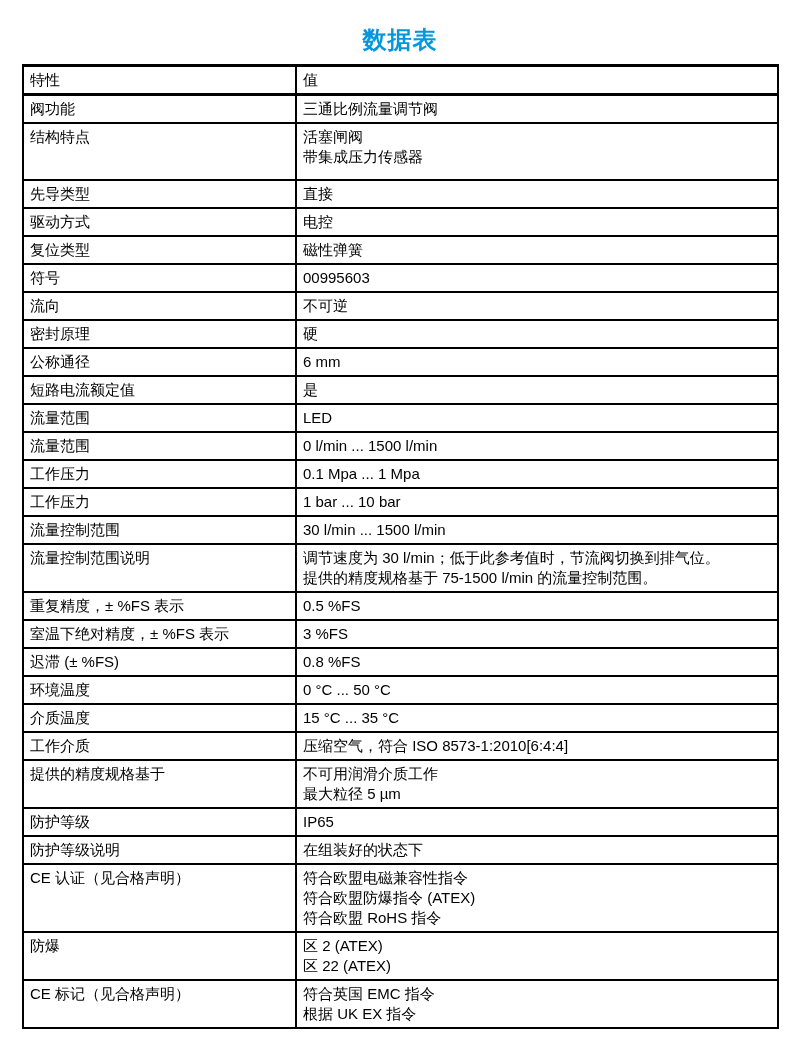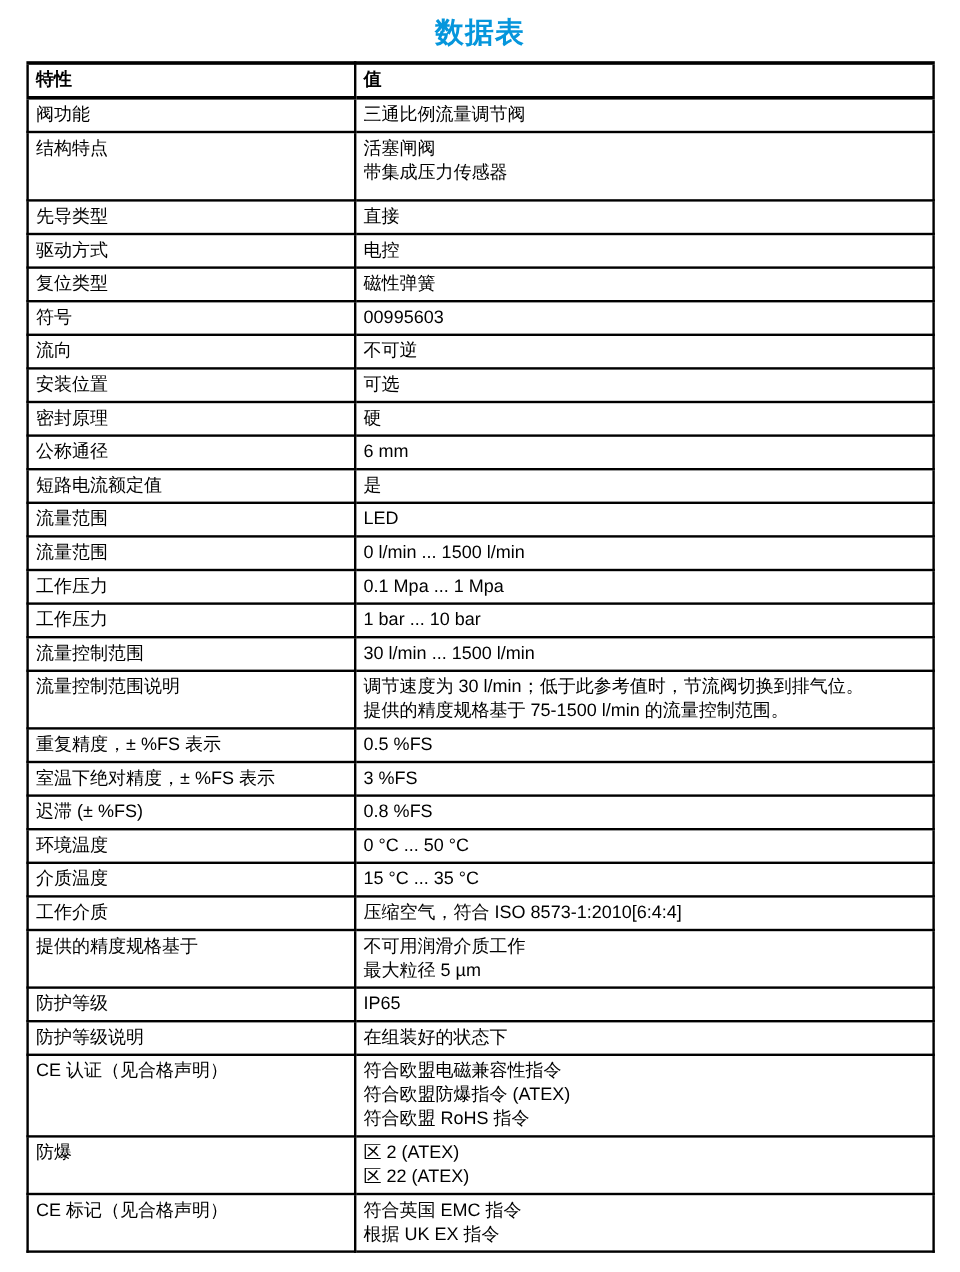--- a/index.html
+++ b/index.html
@@ -12,21 +12,21 @@
     color: #000000;
   }
   .page {
     width: 800px;
     height: 1060px;
     background: #ffffff;
     overflow: hidden;
   }
   .title {
     margin: 0;
-    padding: 11px 0 8px 0;
+    padding: 24px 0 8px 0;
     text-align: center;
     font-size: 24px;
     font-weight: bold;
     letter-spacing: 1px;
   }
   table.spec-table {
     border-collapse: collapse;
     table-layout: fixed;
     margin-left: 22px;
     width: 757px;
@@ -38,21 +38,21 @@
     border: 2px solid #000000;
     font-size: 15px;
     line-height: 20px;
     padding: 3px 6px 3px 6px;
     vertical-align: top;
     text-align: left;
     overflow: hidden;
   }
   table.spec-table thead th {
     border-bottom-width: 3px;
-    font-weight: bold;
+    font-weight: normal;
   }
   .col-label { width: 273px; }
   td.label-cell { font-weight: normal; }
   td.value-cell { font-weight: normal; }
   td.value-cell .value-line { white-space: nowrap; }
 </style>
 </head>
 <body>
 
 <div class="page">
@@ -102,26 +102,20 @@
             <div class="value-line">00995603</div>
           </td>
         </tr>
         <tr>
           <td class="label-cell">流向</td>
           <td class="value-cell">
             <div class="value-line">不可逆</div>
           </td>
         </tr>
         <tr>
-          <td class="label-cell">安装位置</td>
-          <td class="value-cell">
-            <div class="value-line">可选</div>
-          </td>
-        </tr>
-        <tr>
           <td class="label-cell">密封原理</td>
           <td class="value-cell">
             <div class="value-line">硬</div>
           </td>
         </tr>
         <tr>
           <td class="label-cell">公称通径</td>
           <td class="value-cell">
             <div class="value-line">6 mm</div>
           </td>

